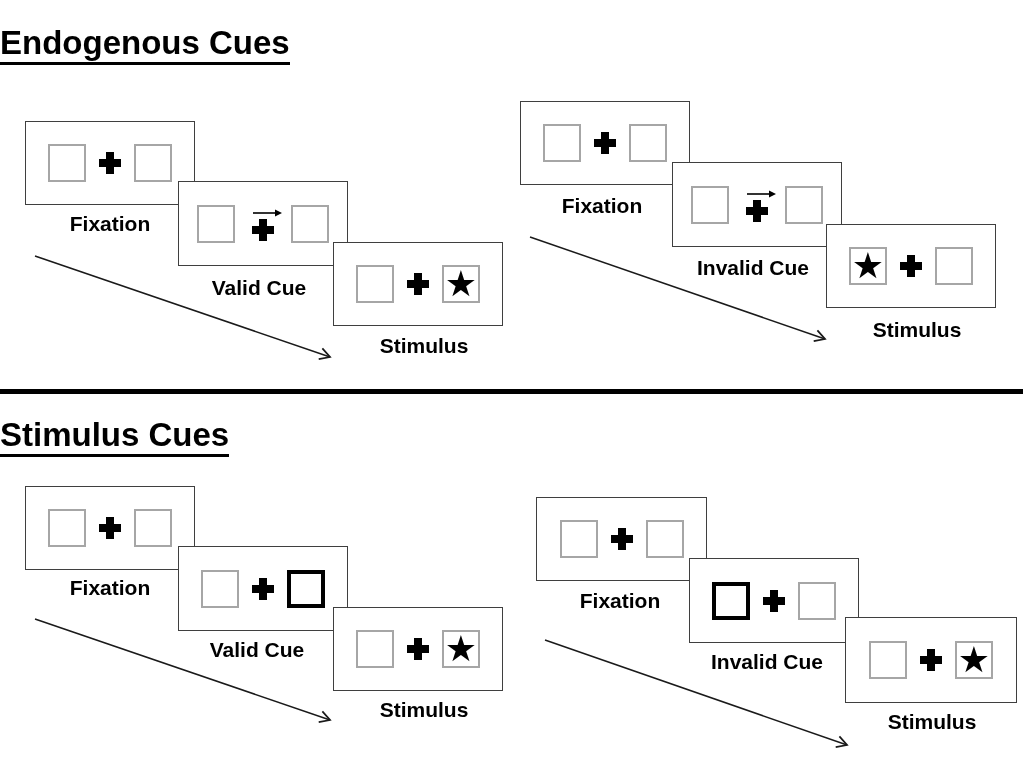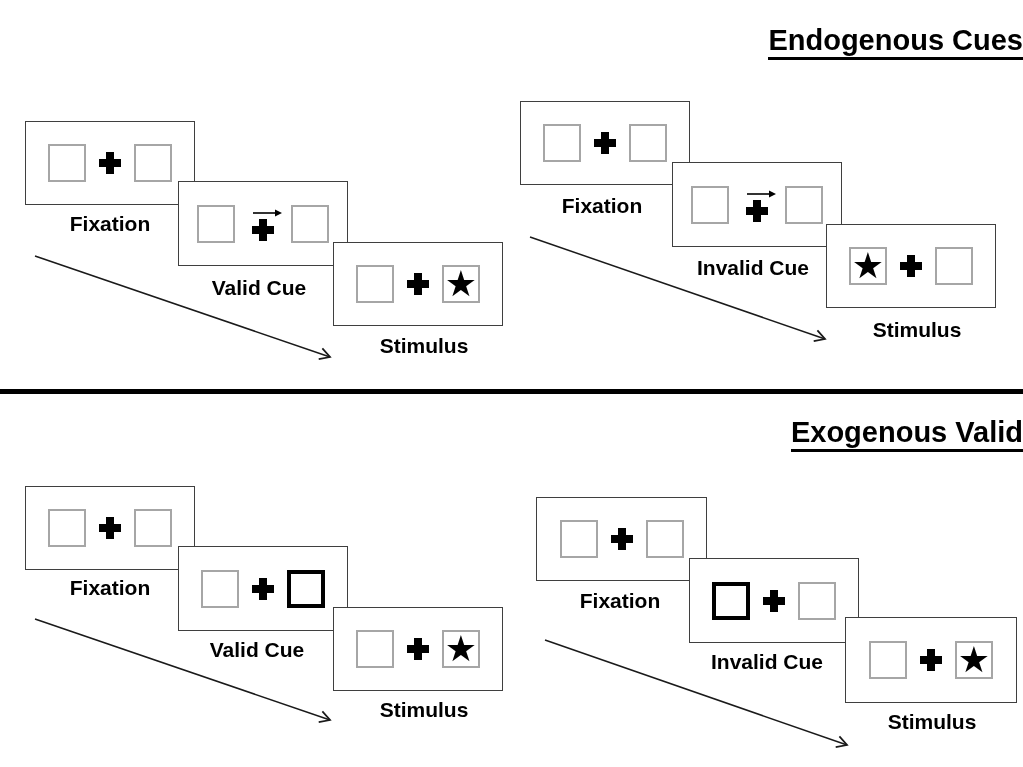--- a/index.html
+++ b/index.html
@@ -1,20 +1,20 @@
 <!DOCTYPE html>
 <html><head>
 <meta charset="utf-8">
 <style>
   html,body{margin:0;padding:0;background:#fff;}
   #page{position:relative;width:1023px;height:767px;background:#fff;overflow:hidden;
         font-family:"Liberation Sans",sans-serif;color:#000;}
 
-  .title{position:absolute;left:0;width:100%;text-align:right;
-         font-size:29px;font-weight:bold;letter-spacing:0px;}
+  .title{position:absolute;left:0;width:100%;text-align:left;
+         font-size:33px;font-weight:bold;letter-spacing:0px;}
   .title .u{border-bottom:3px solid #000;padding-bottom:1px;}
 
   .divider{position:absolute;left:0;width:1023px;height:5px;background:#000;}
 
   .panel{position:absolute;width:170px;height:84px;background:#fff;
          border:1px solid #3f3f3f;box-sizing:border-box;
          display:flex;align-items:center;justify-content:center;gap:13px;}
   .box{width:38px;height:38px;border:2px solid #a6a6a6;box-sizing:border-box;
        background:#fff;display:flex;align-items:center;justify-content:center;}
   .box.hl{border:4px solid #000;}
@@ -47,21 +47,21 @@
     <line x1="530" y1="237" x2="825" y2="339" stroke="#1a1a1a" stroke-width="1.5" marker-end="url(#ah)"></line>
     <line x1="35" y1="619" x2="330" y2="720" stroke="#1a1a1a" stroke-width="1.5" marker-end="url(#ah)"></line>
     <line x1="545" y1="640" x2="847" y2="745" stroke="#1a1a1a" stroke-width="1.5" marker-end="url(#ah)"></line>
   </svg>
 
   <div class="title" style="top:24px">
     <span class="u">Endogenous Cues</span>
   </div>
   <div class="divider" style="top:389px"></div>
   <div class="title" style="top:416px">
-    <span class="u">Exogenous Valid</span>
+    <span class="u">Stimulus Cues</span>
   </div>
 
   <div class="panel z1" style="left:25px;top:121px">
     <div class="box"></div>
     <div class="pluswrap">
         <div class="plus"></div>
       </div>
     <div class="box"></div>
   </div>
   <div class="plabel" style="left:110px;top:212px">Fixation</div>

